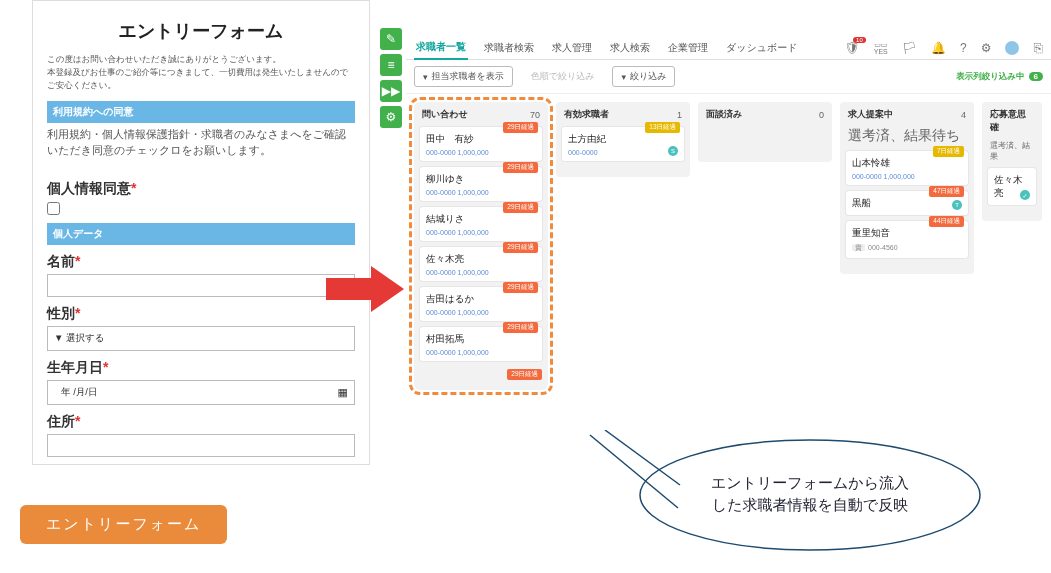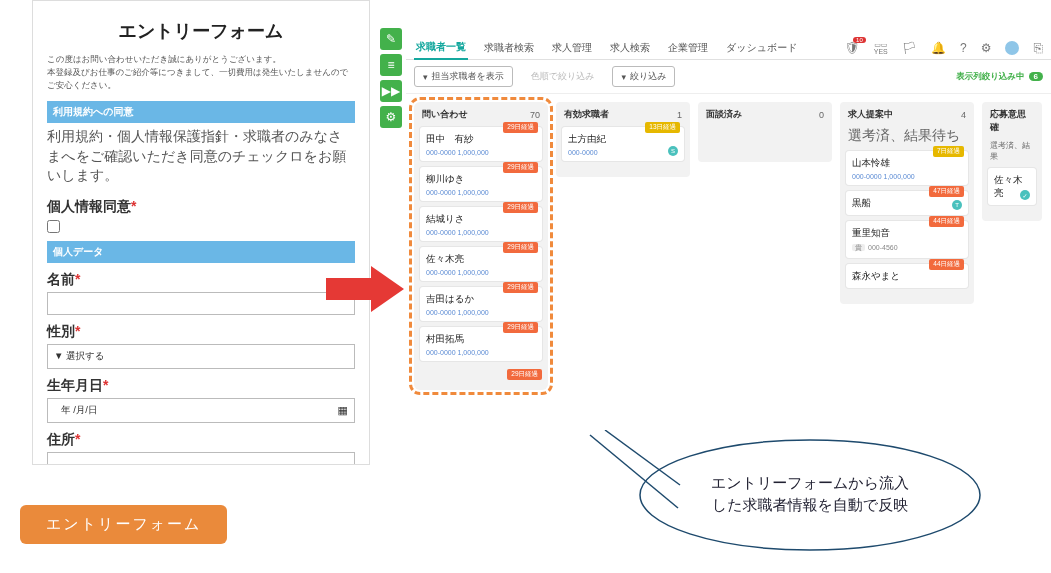--- a/index.html
+++ b/index.html
@@ -3,21 +3,21 @@
 <meta charset="utf-8">
 <style>
   * { box-sizing: border-box; margin: 0; padding: 0; font-family: "Hiragino Kaku Gothic ProN", "メイリオ", sans-serif; }
   body { background:#fff; width:1051px; height:573px; position:relative; overflow:hidden; font-size:10px; color:#333; }
 
   
   .form-panel { position:absolute; left:32px; top:0; width:338px; height:465px; background:#fff; border:1px solid #ddd; padding:12px 14px; overflow:hidden; }
   .form-title { font-size:18px; font-weight:600; text-align:center; margin:6px 0 10px; color:#222; }
   .form-intro { font-size:8.5px; color:#555; line-height:1.5; margin-bottom:10px; }
   .section-bar { background:#6ab7e6; color:#fff; font-size:10px; font-weight:600; padding:4px 6px; margin:6px 0 4px; }
-  .section-desc { font-size:14px; color:#555; margin-bottom:12px; line-height:1.4; }
+  .section-desc { font-size:11px; color:#555; margin-bottom:22px; line-height:1.4; }
   .field-label { font-size:14px; font-weight:600; margin:8px 0 3px; }
   .req { color:#d33; }
   .text-input, .select-input { width:100%; border:1px solid #bbb; padding:5px 6px; font-size:9.5px; background:#fff; }
   .select-input { position:relative; }
   .date-input { display:flex; align-items:center; justify-content:space-between;padding-left:13px; }
   .date-input span.cal { font-size:11px; }
   .checkbox-row { margin:4px 0; }
 
   
   .red-arrow { position:absolute; left:326px; top:264px; }
@@ -231,24 +231,20 @@
         <div class="card">
           <span class="tag ">47日経過</span>
           <div class="name">黒船</div>
           <span class="dot">T</span>
         </div>
         <div class="card">
           <span class="tag ">44日経過</span>
           <div class="name">重里知音</div>
           <div class="sub-meta"><span class="chip">貴</span>000-4560</div>
         </div>
-        <div class="card">
-          <span class="tag ">44日経過</span>
-          <div class="name">森永やまと</div>
-        </div>
       </div>
       <div class="col last">
         <div class="col-head">
           <span>応募意思確</span>
           <span class="count"></span>
         </div>
         <div style="font-size: 8px; color: rgb(102, 102, 102); padding: 0px 2px 6px;">選考済、結果</div>
         <div class="card">
           <div class="name">佐々木亮</div>
           <span class="dot">✓</span>

